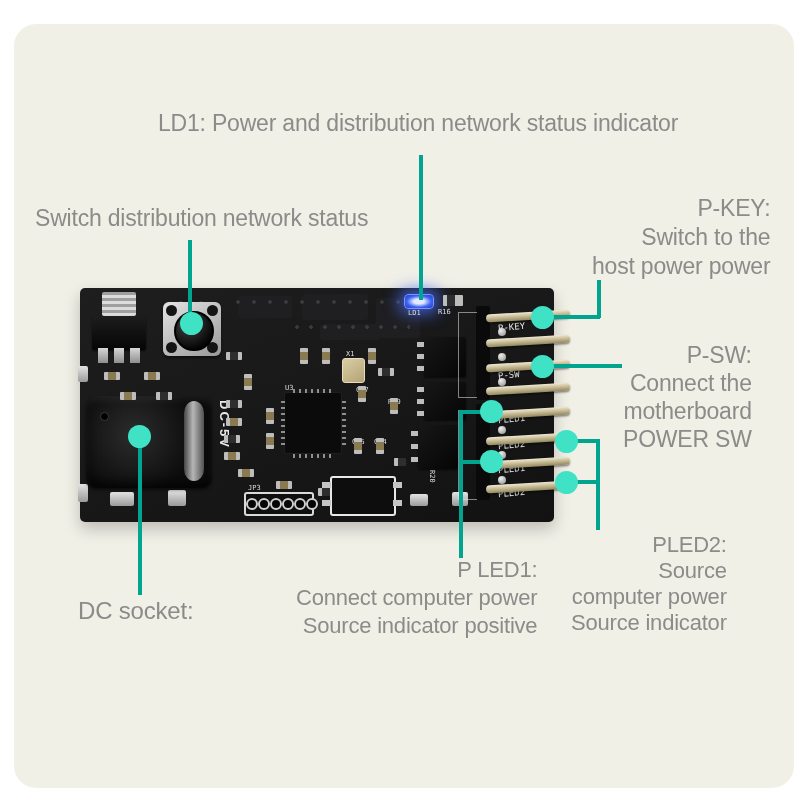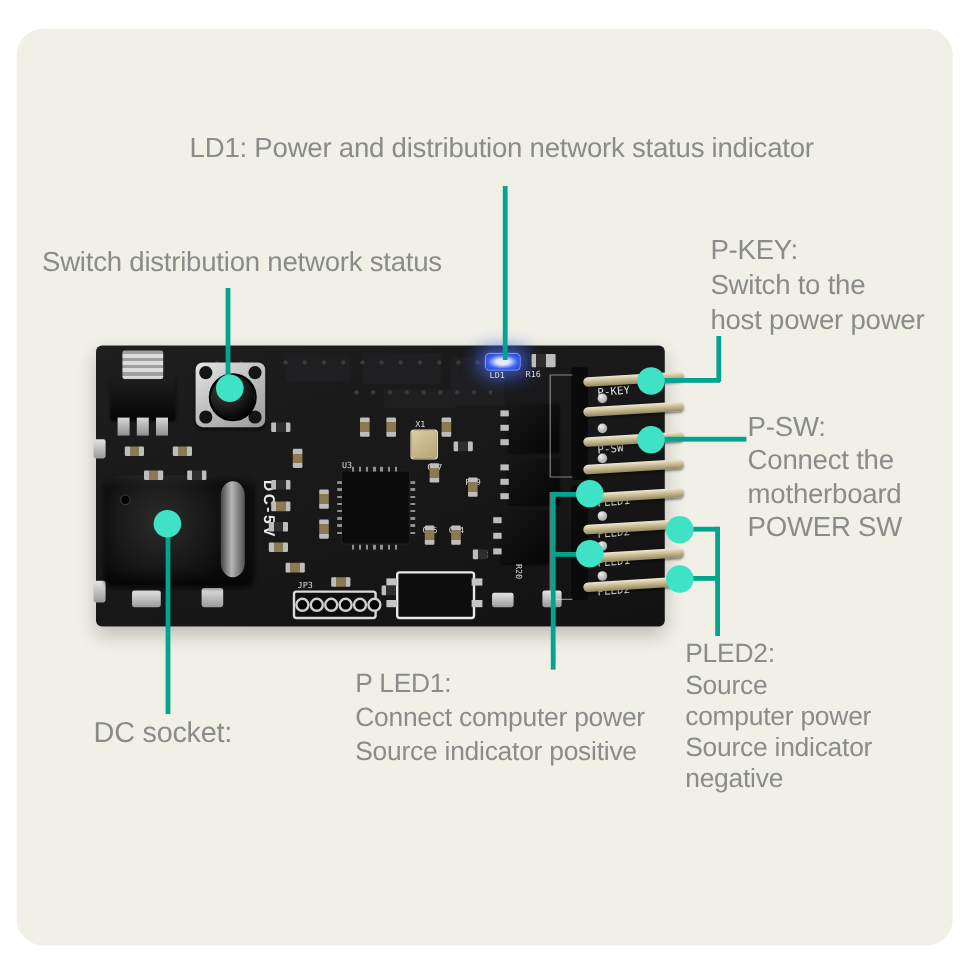--- a/index.html
+++ b/index.html
@@ -3,21 +3,21 @@
 <meta charset="utf-8">
 <style>
   html,body{margin:0;padding:0;background:#fff;}
   .stage{position:relative;width:800px;height:800px;background:#ffffff;overflow:hidden;
          font-family:"Liberation Sans",sans-serif;}
   .panel{position:absolute;left:14px;top:24px;width:780px;height:764px;
          background:#f1f0e7;border-radius:22px;}
 
   
   .lbl{position:absolute;color:#8b8b89;letter-spacing:-0.2px;z-index:30;}
-  .lbl div{white-space:nowrap;}
+  .lbl div{white-space:nowrap;text-align:right;}
   .t-ld1{left:158px;top:110px;font-size:23px;}
   .t-switch{left:35px;top:205px;font-size:23px;}
   .t-pkey{left:578px;top:194px;font-size:23px;line-height:29px;margin-left:14px;}
   .t-psw{left:623px;top:341px;font-size:23px;line-height:28px;}
   .t-pled2{left:571px;top:532px;font-size:22px;line-height:26px;}
   .t-pled1{left:296px;top:556px;font-size:22px;line-height:28px;}
   .t-dc{left:78px;top:596px;font-size:24px;line-height:29px;}
 
   
   .cl{position:absolute;background:#00a48f;z-index:20;}
@@ -333,21 +333,20 @@
     <div>P-SW:</div>
     <div>Connect the</div>
     <div>motherboard</div>
     <div>POWER SW</div>
   </div>
   <div class="lbl t-pled2">
     <div>PLED2:</div>
     <div>Source</div>
     <div>computer power</div>
     <div>Source indicator</div>
-    <div>negative</div>
   </div>
   <div class="lbl t-pled1">
     <div>P LED1:</div>
     <div>Connect computer power</div>
     <div>Source indicator positive</div>
   </div>
   <div class="lbl t-dc">
     <div>DC socket:</div>
   </div>
 </div>

